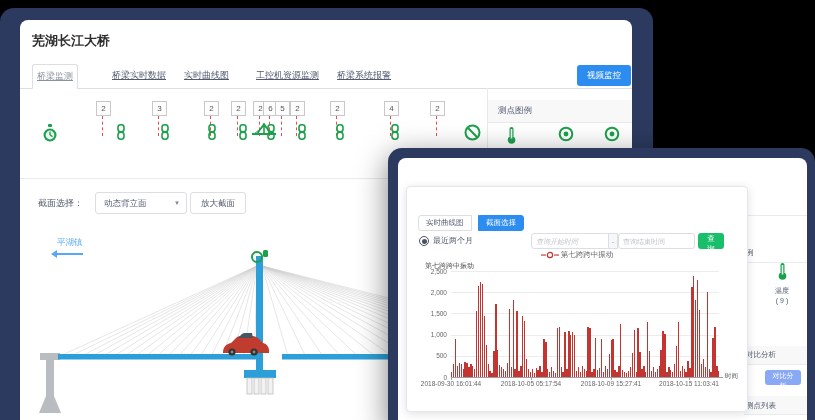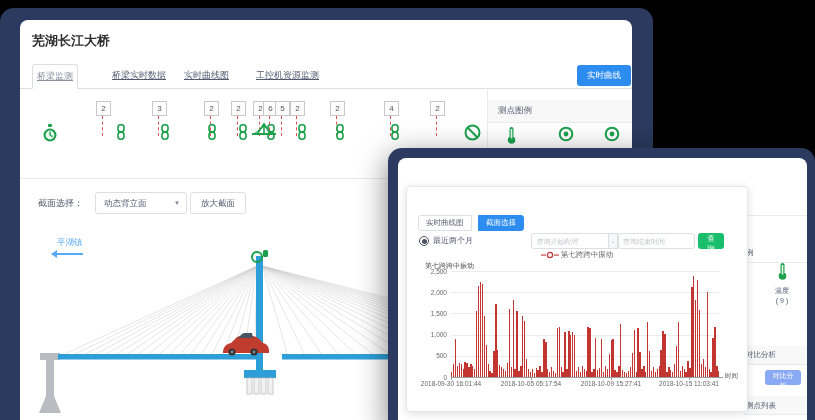--- a/index.html
+++ b/index.html
@@ -87,23 +87,24 @@
   <div class="win win1">
     <div class="page page1">
 
       <div class="w1-title">芜湖长江大桥</div>
 
       <div class="w1-tabbar" id="w1-tabs">
           <div class="w1-tab active" style="left: 12px;">桥梁监测</div>
           <div class="w1-tab" style="left: 88px;">桥梁实时数据</div>
           <div class="w1-tab" style="left: 160px;">实时曲线图</div>
           <div class="w1-tab" style="left: 232px;">工控机资源监测</div>
+          <div class="w1-tab" style="left: 313px;">桥梁系统报警</div>
         </div>
 
-      <div class="video-btn">实时曲线</div>
+      <div class="video-btn">视频监控</div>
 
       <div id="sensor-strip">
           <div class="badge" style="left: 76px;">2</div>
           <div class="dash" style="left: 82px;"></div>
           <div class="badge" style="left: 132px;">3</div>
           <div class="dash" style="left: 138px;"></div>
           <div class="badge" style="left: 184px;">2</div>
           <div class="dash" style="left: 190px;"></div>
           <div class="badge" style="left: 211px;">2</div>
           <div class="dash" style="left: 217px;"></div>

